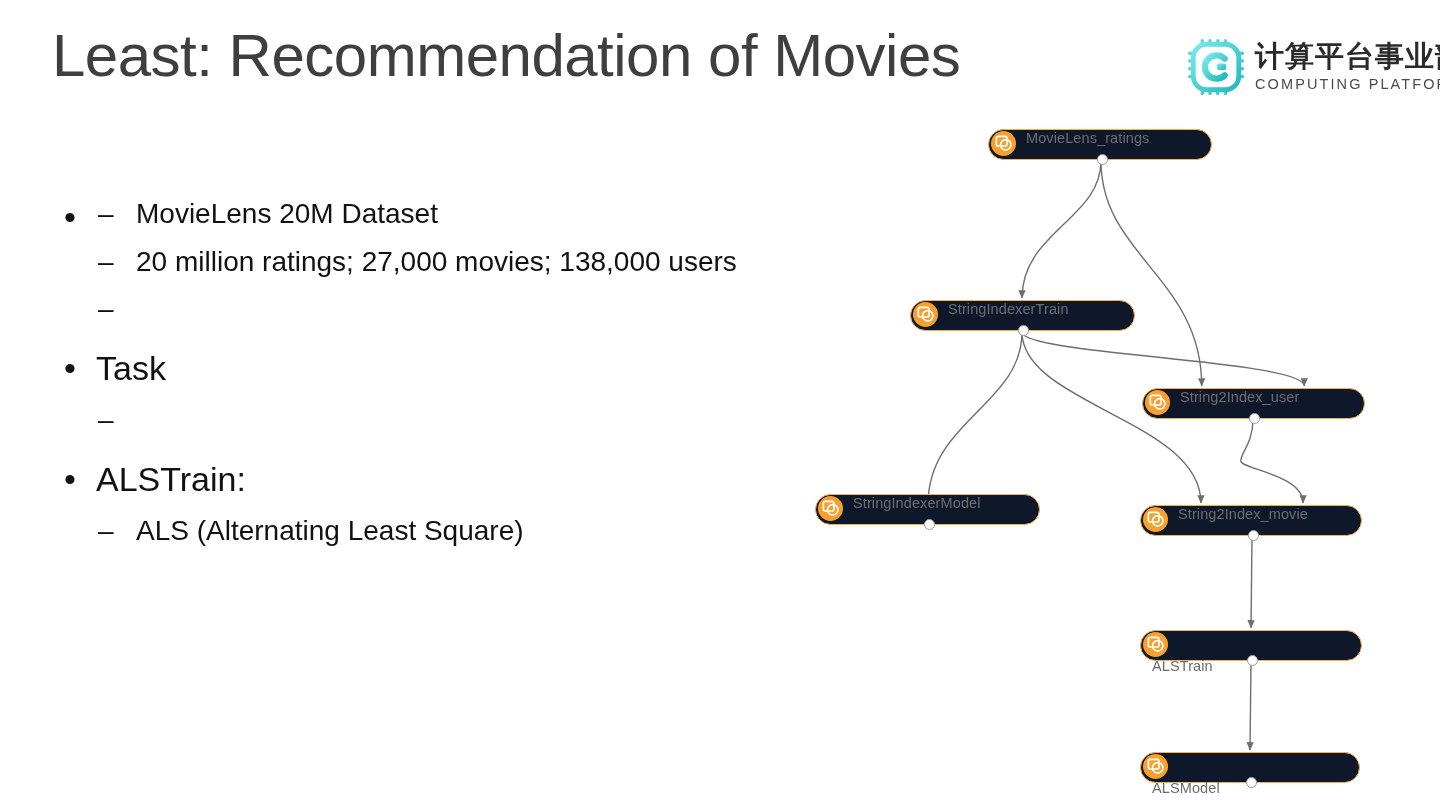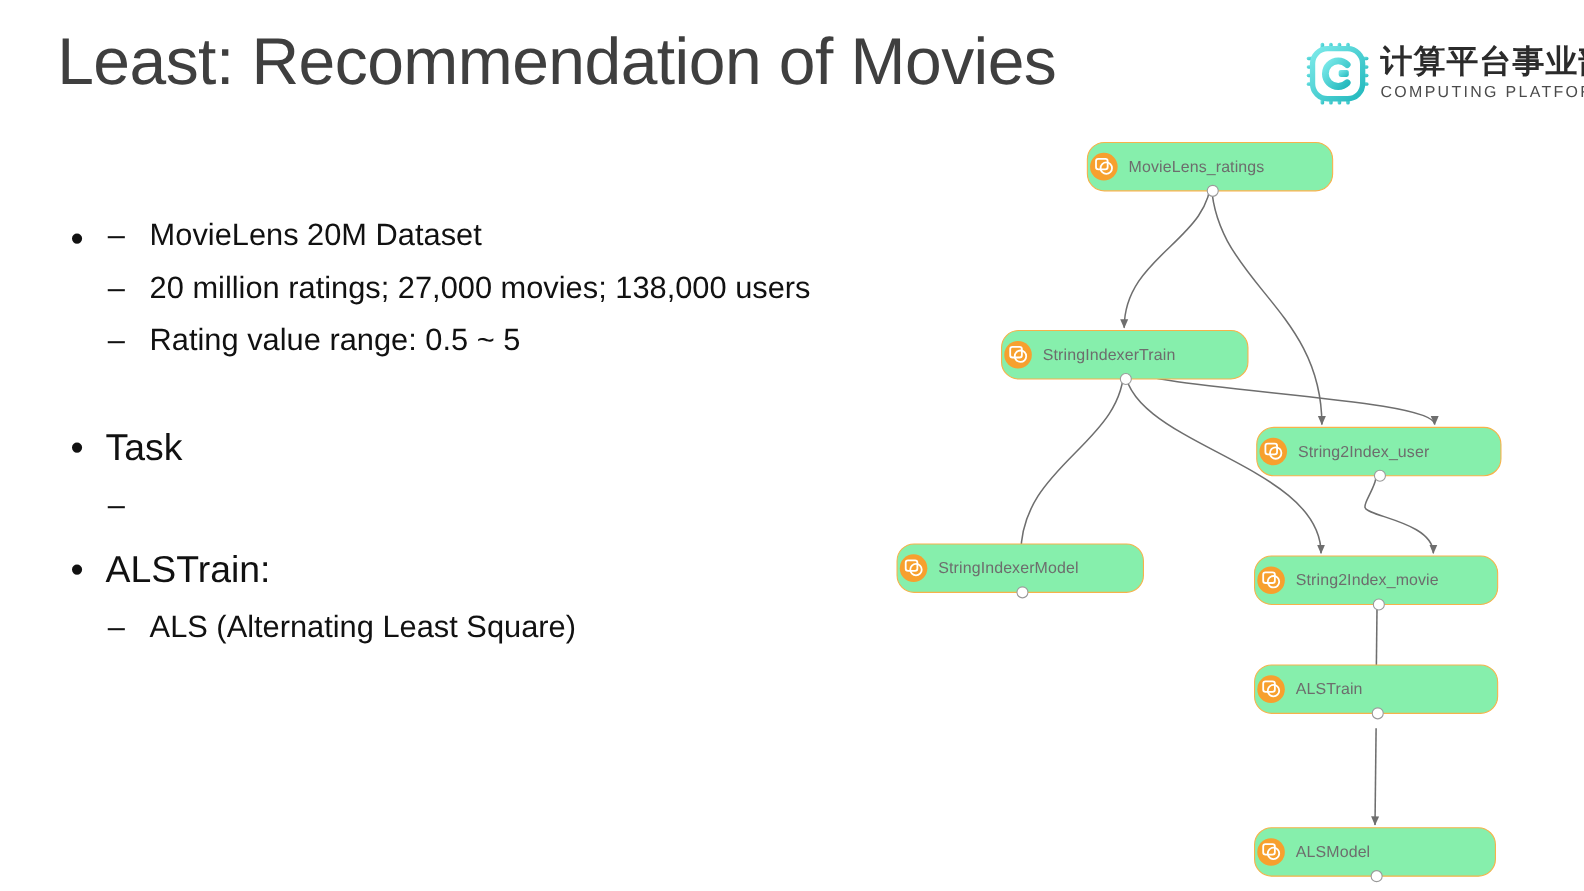--- a/index.html
+++ b/index.html
@@ -118,27 +118,27 @@
     height: 698px;
   }
   #flow-edges {
     position: absolute;
     left: 0; top: 0;
     width: 660px;
     height: 698px;
   }
   .flow-node {
     position: absolute;
-    height: 45px;
+    height: 31px;
     box-sizing: border-box;
-    background: #86efac;
+    background: #0f172a;
     border: 1.4px solid #f7b24a;
     border-radius: 16px;
     display: flex;
-    align-items: center;
+    align-items: flex-start;
     padding-left: 2px;
   }
   .flow-node .node-icon {
     width: 27px;
     height: 27px;
     flex: 0 0 27px;
     margin-left: -1px;
   }
   .flow-node .node-label {
     font-size: 14.5px;
@@ -209,21 +209,20 @@
     <div class="lvl2">
       <span class="dash">–</span>
       <span>MovieLens 20M Dataset</span>
     </div>
     <div class="lvl2">
       <span class="dash">–</span>
       <span>20 million ratings; 27,000 movies; 138,000 users</span>
     </div>
     <div class="lvl2">
       <span class="dash">–</span>
-      <span>Rating value range: 0.5 ~ 5</span>
     </div>
   </div>
 
   <div class="gap"></div>
 
   <div class="bullet-group">
     <div class="lvl1">
       <span class="dot">•</span>
       <span>Task</span>
     </div>
@@ -304,30 +303,30 @@
       </div>
       <div class="flow-node" style="left: 360px; top: 393px; width: 222px;">
         <svg class="node-icon" viewBox="0 0 28 28">
           <circle cx="14" cy="14" r="13" fill="#f7a02e"></circle>
           <rect x="6.6" y="6.6" width="11" height="10" rx="2.2" fill="none" stroke="#ffffff" stroke-width="1.7"></rect>
           <circle cx="16.3" cy="15.4" r="5.4" fill="none" stroke="#ffffff" stroke-width="1.7"></circle>
         </svg>
         <span class="node-label">String2Index_movie</span>
         <span class="node-port" style="left: 106.5px;"></span>
       </div>
-      <div class="flow-node" style="left: 360px; top: 492px; width: 222px;">
+      <div class="flow-node" style="left: 360px; top: 518px; width: 222px; flex-direction: column;">
         <svg class="node-icon" viewBox="0 0 28 28">
           <circle cx="14" cy="14" r="13" fill="#f7a02e"></circle>
           <rect x="6.6" y="6.6" width="11" height="10" rx="2.2" fill="none" stroke="#ffffff" stroke-width="1.7"></rect>
           <circle cx="16.3" cy="15.4" r="5.4" fill="none" stroke="#ffffff" stroke-width="1.7"></circle>
         </svg>
         <span class="node-label">ALSTrain</span>
         <span class="node-port" style="left: 105.5px;"></span>
       </div>
-      <div class="flow-node" style="left: 360px; top: 640px; width: 220px;">
+      <div class="flow-node" style="left: 360px; top: 640px; width: 220px; flex-direction: column;">
         <svg class="node-icon" viewBox="0 0 28 28">
           <circle cx="14" cy="14" r="13" fill="#f7a02e"></circle>
           <rect x="6.6" y="6.6" width="11" height="10" rx="2.2" fill="none" stroke="#ffffff" stroke-width="1.7"></rect>
           <circle cx="16.3" cy="15.4" r="5.4" fill="none" stroke="#ffffff" stroke-width="1.7"></circle>
         </svg>
         <span class="node-label">ALSModel</span>
         <span class="node-port" style="left: 104.5px;"></span>
       </div>
     </div>
 </div>

